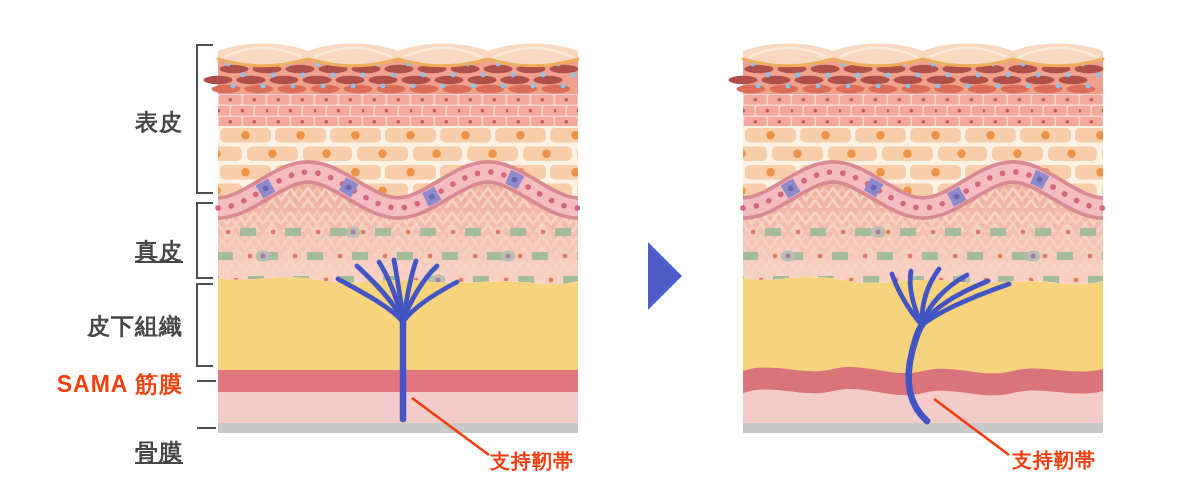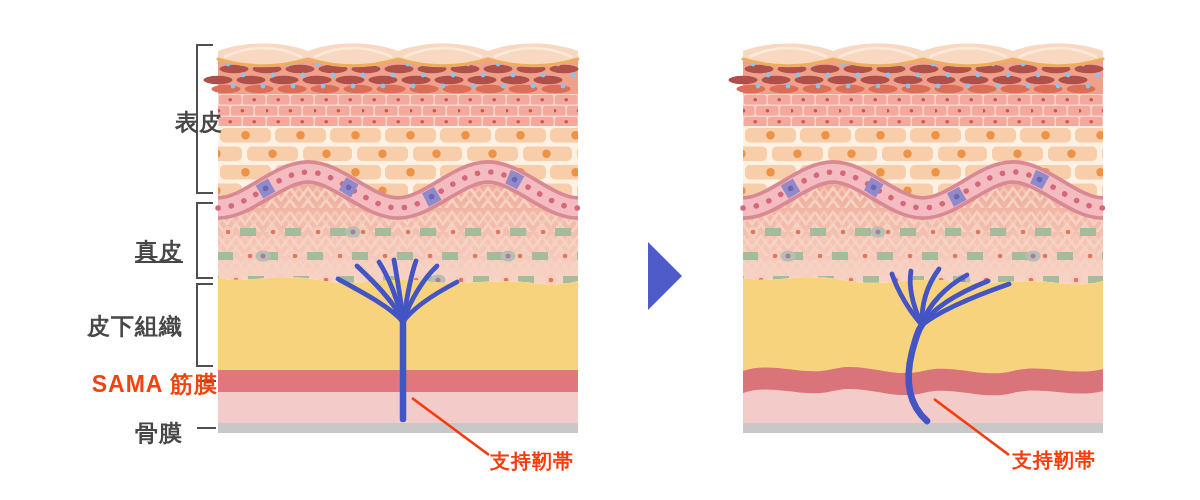--- a/index.html
+++ b/index.html
@@ -1,25 +1,25 @@
 <!DOCTYPE html>
 <html><head>
 <meta charset="utf-8">
 <style>
   html,body{margin:0;padding:0;background:#ffffff;}
   .stage{position:relative;width:1200px;height:500px;background:#ffffff;overflow:hidden;
          font-family:"Liberation Sans","DejaVu Sans",sans-serif;}
   .stage svg{position:absolute;left:0;top:0;}
   .lbl{position:absolute;font-weight:bold;white-space:nowrap;}
   .layer-lbl{left:0;width:183px;text-align:right;font-size:23px;color:#474747;letter-spacing:1px;}
-  .lbl-epidermis{top:107px;padding-left:40px;}
+  .lbl-epidermis{top:107px;}
   .lbl-dermis{top:236px;text-decoration:underline;}
   .lbl-subcut{top:311px;font-family:Liberation Mono, monospace;}
-  .lbl-smas{top:369px;color:#f4420e;margin-left:35px;}
-  .lbl-bone{top:418px;}
+  .lbl-smas{top:369px;color:#f4420e;}
+  .lbl-bone{top:437px;text-decoration:underline;}
   .ann-lbl{font-size:20px;color:#f63c0c;letter-spacing:1px;}
   .ann-left{left:490px;top:448px;}
   .ann-right{left:1012px;top:447px;}
 </style>
 </head>
 <body>
 
 <div class="stage">
 
 <svg width="1200" height="500" viewBox="0 0 1200 500">

